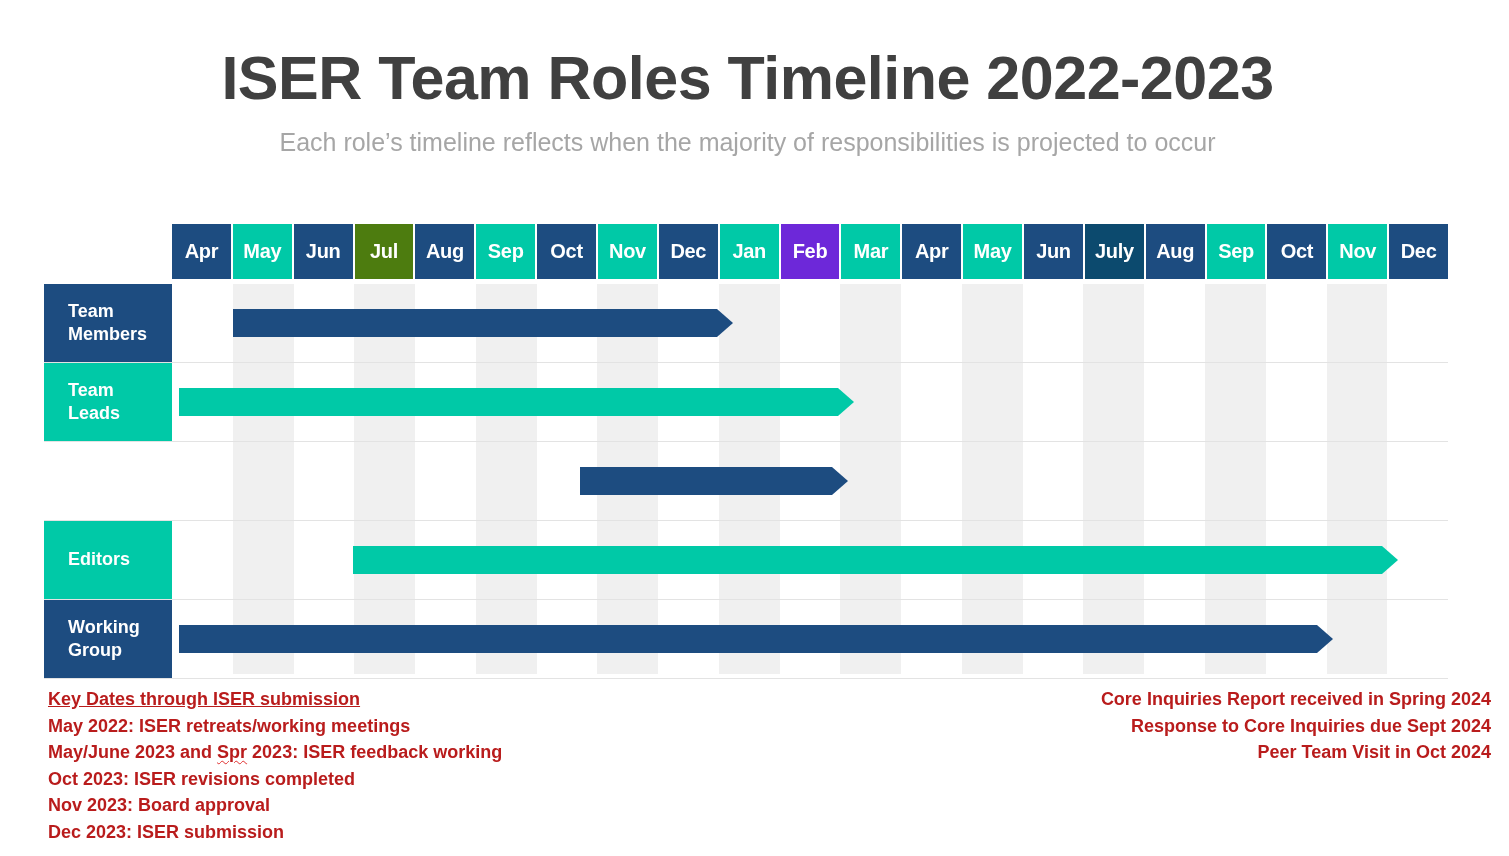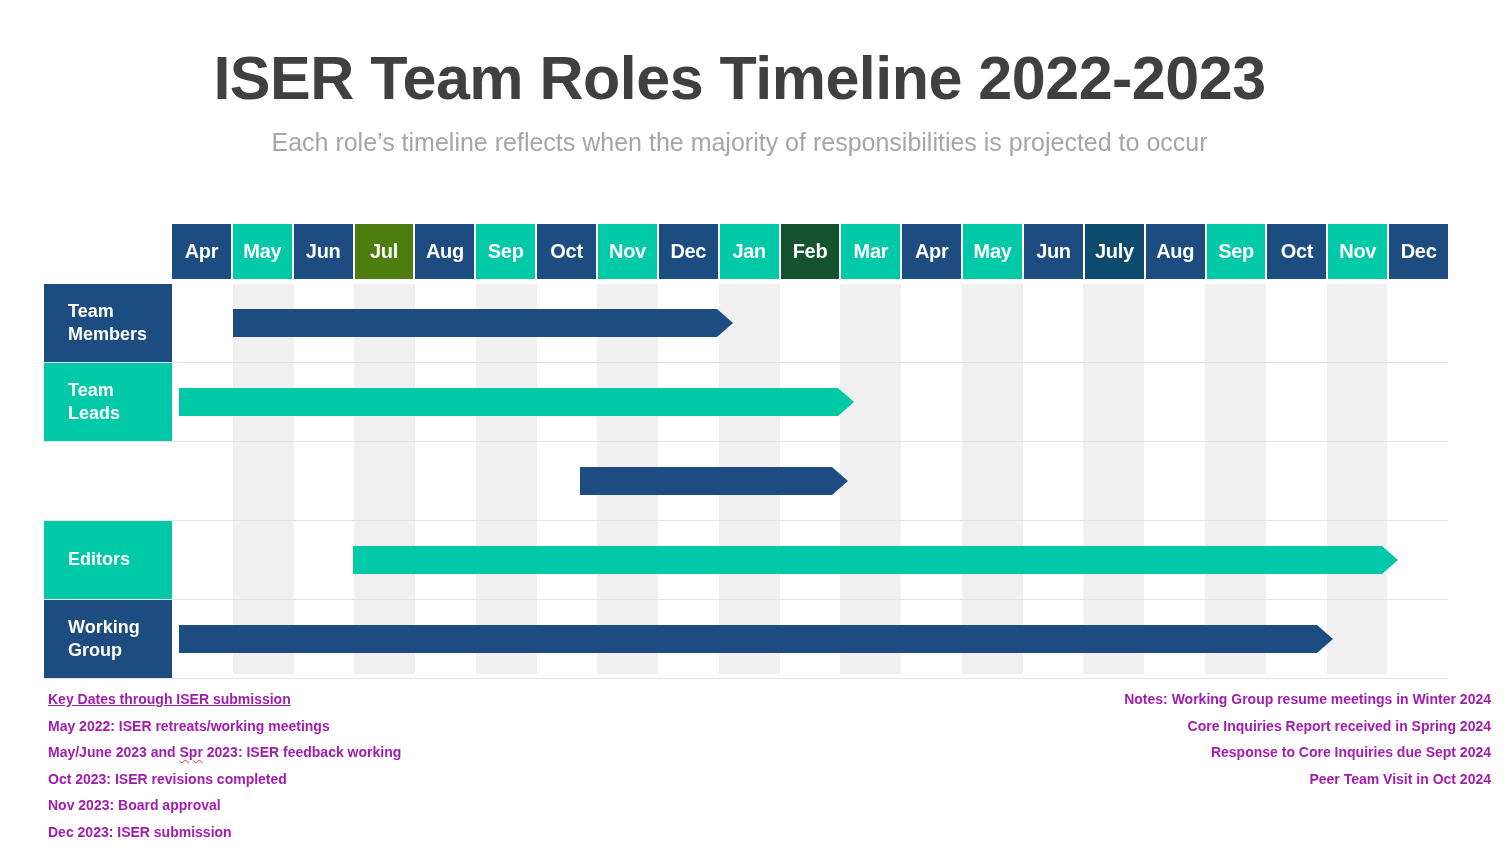--- a/index.html
+++ b/index.html
@@ -12,21 +12,21 @@
     height: 856px;
     position: relative;
     overflow: hidden;
     font-family: "Liberation Sans", sans-serif;
     -webkit-font-smoothing: antialiased;
   }
 
   
   #title-block {
     position: absolute;
-    left: 0;
+    left: 8px;
     top: 46px;
     width: 1479px;
     text-align: center;
   }
   #page-title {
     font-family: "Liberation Sans", sans-serif;
     font-size: 61px;
     font-weight: bold;
     color: #404040;
     letter-spacing: -0.5px;
@@ -164,23 +164,23 @@
     text-align: left;
   }
   #notes {
     position: absolute;
     right: 18px;
     top: 0;
     text-align: right;
   }
   .foot-line {
     font-family: "Liberation Sans", sans-serif;
-    font-size: 14px;
+    font-size: 18px;
     font-weight: bold;
-    color: #a21caf;
+    color: #b91c1c;
     line-height: 26.5px;
     white-space: nowrap;
   }
   .foot-line.heading { text-decoration: underline; }
   .misspelled {
     text-decoration: underline;
     text-decoration-style: wavy;
     text-decoration-color: #e03030;
     text-decoration-thickness: 1px;
     text-underline-offset: 2px;
@@ -222,21 +222,21 @@
       <div class="month-cell" style="flex: 1 1 0px; background: rgb(29, 76, 128);">Apr</div>
       <div class="month-cell" style="flex: 1 1 0px; background: rgb(0, 201, 167);">May</div>
       <div class="month-cell" style="flex: 1 1 0px; background: rgb(29, 76, 128);">Jun</div>
       <div class="month-cell" style="flex: 1 1 0px; background: #4d7c0f;">Jul</div>
       <div class="month-cell" style="flex: 1 1 0px; background: rgb(29, 76, 128);">Aug</div>
       <div class="month-cell" style="flex: 1 1 0px; background: rgb(0, 201, 167);">Sep</div>
       <div class="month-cell" style="flex: 1 1 0px; background: rgb(29, 76, 128);">Oct</div>
       <div class="month-cell" style="flex: 1 1 0px; background: rgb(0, 201, 167);">Nov</div>
       <div class="month-cell" style="flex: 1 1 0px; background: rgb(29, 76, 128);">Dec</div>
       <div class="month-cell" style="flex: 1 1 0px; background: rgb(0, 201, 167);">Jan</div>
-      <div class="month-cell" style="flex: 1 1 0px; background: #14532d;">Feb</div>
+      <div class="month-cell" style="flex: 1 1 0px; background: #6d28d9;">Feb</div>
       <div class="month-cell" style="flex: 1 1 0px; background: rgb(0, 201, 167);">Mar</div>
       <div class="month-cell" style="flex: 1 1 0px; background: rgb(29, 76, 128);">Apr</div>
       <div class="month-cell" style="flex: 1 1 0px; background: rgb(0, 201, 167);">May</div>
       <div class="month-cell" style="flex: 1 1 0px; background: rgb(29, 76, 128);">Jun</div>
       <div class="month-cell" style="flex: 1 1 0px; background: #0c4a6e;">July</div>
       <div class="month-cell" style="flex: 1 1 0px; background: rgb(29, 76, 128);">Aug</div>
       <div class="month-cell" style="flex: 1 1 0px; background: rgb(0, 201, 167);">Sep</div>
       <div class="month-cell" style="flex: 1 1 0px; background: rgb(29, 76, 128);">Oct</div>
       <div class="month-cell" style="flex: 1 1 0px; background: rgb(0, 201, 167);">Nov</div>
       <div class="month-cell" style="flex: 1 1 0px; background: rgb(29, 76, 128);">Dec</div>
@@ -304,18 +304,17 @@
   <div id="key-dates">
     <div class="foot-line heading">Key Dates through ISER submission</div>
     <div class="foot-line">May 2022: ISER retreats/working meetings</div>
     <div class="foot-line"><span>May/June 2023 and </span><span class="misspelled">Spr</span><span> 2023: ISER feedback working</span></div>
     <div class="foot-line">Oct 2023: ISER revisions completed</div>
     <div class="foot-line">Nov 2023: Board approval</div>
     <div class="foot-line">Dec 2023: ISER submission</div>
   </div>
 
   <div id="notes">
-    <div class="foot-line">Notes: Working Group resume meetings in Winter 2024</div>
     <div class="foot-line">Core Inquiries Report received in Spring 2024</div>
     <div class="foot-line">Response to Core Inquiries due Sept 2024</div>
     <div class="foot-line">Peer Team Visit in Oct 2024</div>
   </div>
 </div>
 
 </body></html>

